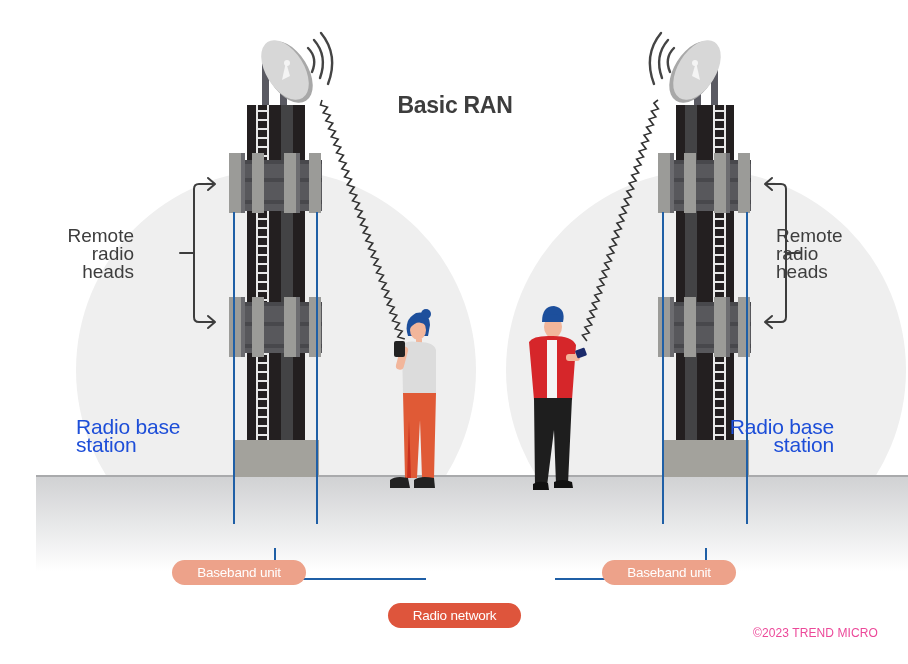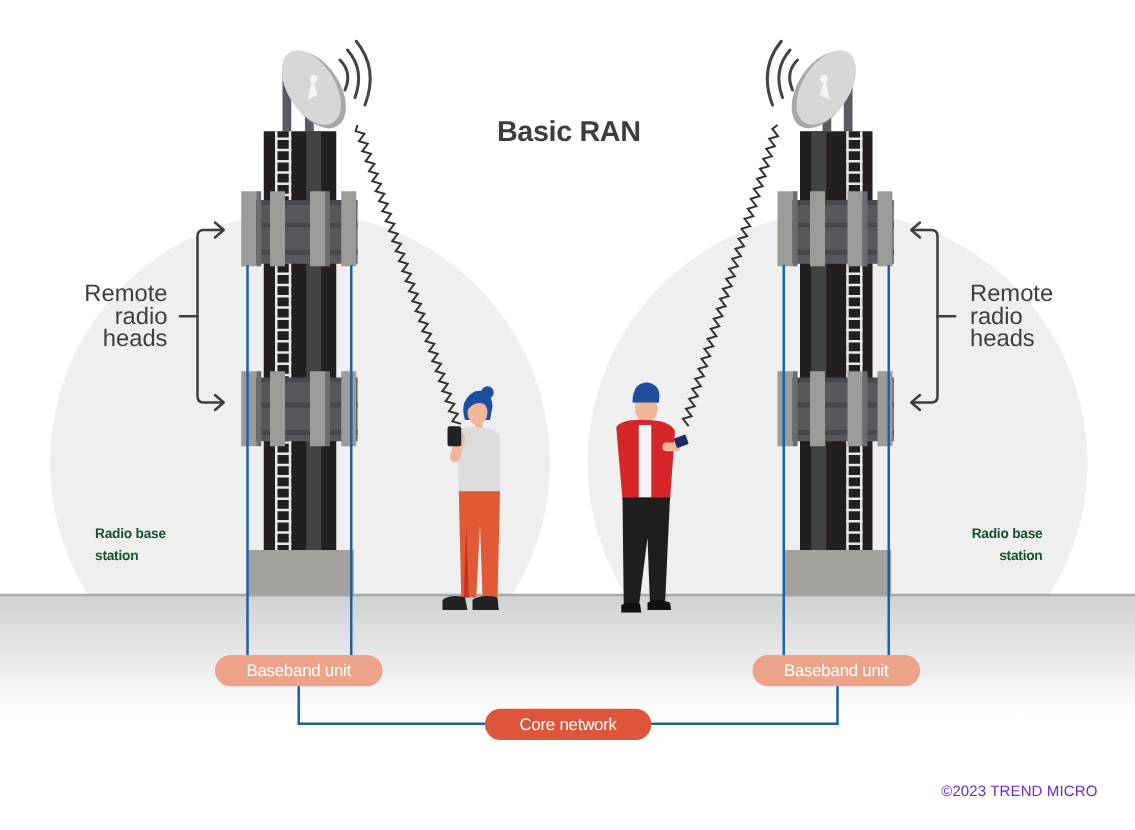--- a/index.html
+++ b/index.html
@@ -1,31 +1,31 @@
 <!DOCTYPE html>
 <html><head>
 <meta charset="utf-8">
 <style>
   html, body { margin: 0; padding: 0; background: #ffffff; }
   body { width: 908px; height: 664px; position: relative; overflow: hidden; font-family: "Liberation Sans", sans-serif; }
-  #stage { position: absolute; left: 0; top: 0; width: 765px; height: 664px; }
+  #stage { position: absolute; left: 0; top: 0; width: 765px; height: 664px; padding-left: 36px; }
   .lbl { position: absolute; color: #3c3c3c; font-family: "Liberation Sans", sans-serif; }
   .title { left: 340px; top: 92px; width: 230px; text-align: center; font-size: 23px; font-weight: 700; line-height: 27px; color: #3d3d3d; letter-spacing: -0.3px; }
   .rrh { font-size: 19px; line-height: 18px; color: #3d3d3d; }
   .rrh-left { left: 54px; top: 227px; width: 80px; text-align: right; }
   .rrh-right { left: 776px; top: 227px; width: 90px; text-align: left; }
-  .rbs { font-size: 11px; font-weight: 700; line-height: 18px; color: #14532d; letter-spacing: -0.2px; }
+  .rbs { font-size: 21px; font-weight: 400; line-height: 18px; color: #1d4ed8; letter-spacing: -0.2px; }
   .rbs-left { left: 76px; top: 418px; width: 120px; text-align: left; }
   .rbs-right { left: 700px; top: 418px; width: 134px; text-align: right; }
-  .pill { position: absolute; height: 25px; border-radius: 13px; color: #fff; font-size: 13.5px; line-height: 25px; text-align: center; letter-spacing: -0.2px; }
+  .pill { position: absolute; height: 25px; border-radius: 13px; color: #fff; font-size: 13.5px; line-height: 25px; text-align: center; letter-spacing: -0.2px; margin-top: 36px; }
   .bbu { background: #eda28a; width: 134px; }
   .bbu-left { left: 172px; top: 524px; }
   .bbu-right { left: 602px; top: 524px; }
   .core { background: #de553c; width: 133px; left: 388px; top: 567px; }
-  .copyright { left: 700px; top: 626px; width: 178px; text-align: right; font-size: 12px; color: #6d28d9; letter-spacing: 0.1px; }
+  .copyright { left: 700px; top: 626px; width: 178px; text-align: right; font-size: 12px; color: #ec4899; letter-spacing: 0.1px; }
 </style>
 </head>
 <body>
 
 <div id="stage">
 <svg width="908" height="664" viewBox="0 0 908 664" xmlns="http://www.w3.org/2000/svg">
   <defs>
     <linearGradient id="groundGrad" x1="0" y1="0" x2="0" y2="1">
       <stop offset="0" stop-color="#d0d1d3"></stop>
       <stop offset="1" stop-color="#ffffff"></stop>
@@ -297,16 +297,16 @@
   <div>Radio base</div>
   <div>station</div>
 </div>
 <div class="lbl rbs rbs-right">
   <div>Radio base</div>
   <div>station</div>
 </div>
 
 <div class="pill bbu bbu-left">Baseband unit</div>
 <div class="pill bbu bbu-right">Baseband unit</div>
-<div class="pill core">Core network</div>
+<div class="pill core">Radio network</div>
 
 <div class="lbl copyright">©2023 TREND MICRO</div>
 </div>
 
 </body></html>

